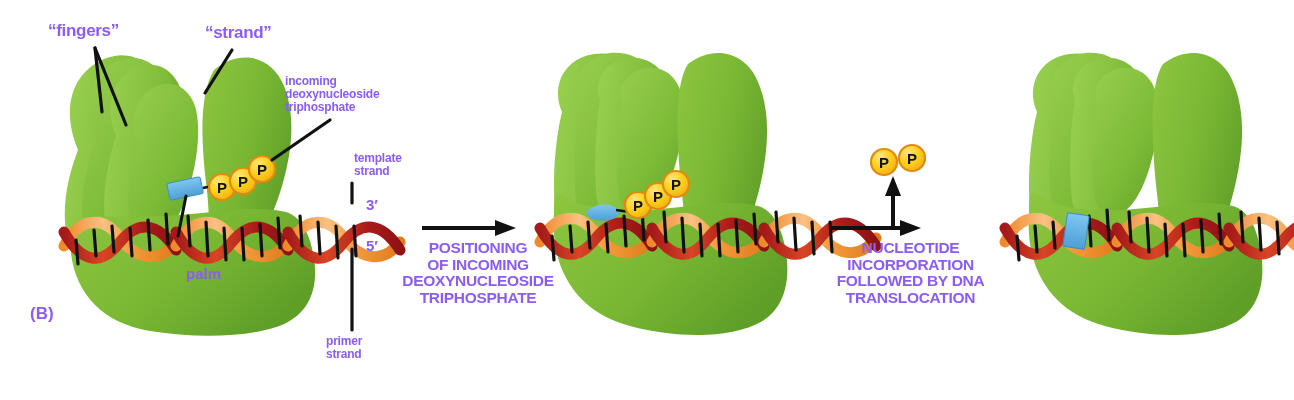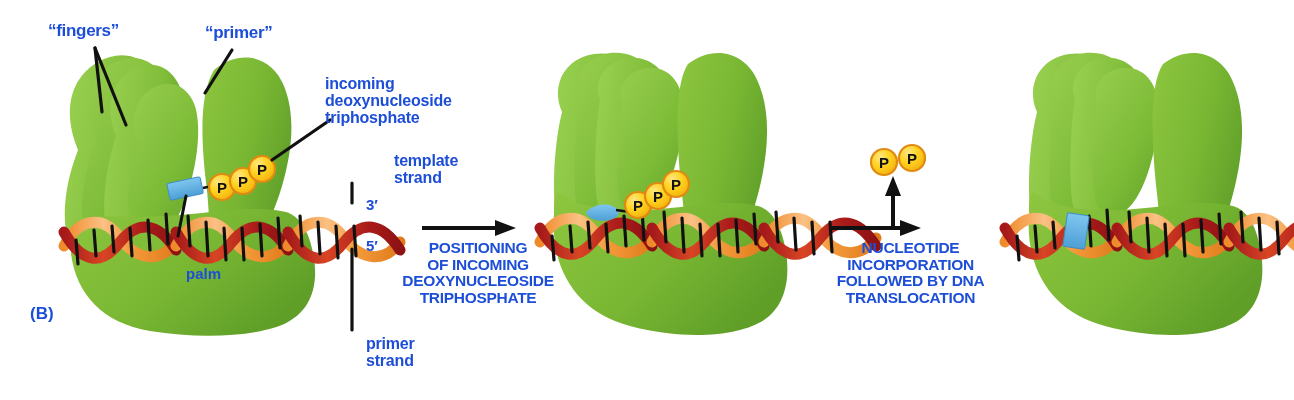--- a/index.html
+++ b/index.html
@@ -7,22 +7,22 @@
   body{
     width:1294px;height:400px;
     font-family:"Liberation Sans", sans-serif;
     color:#000;
     position:relative;
     overflow:hidden;
   }
   #stage{position:absolute;left:0;top:0;width:1294px;height:400px;}
   #stage svg{position:absolute;left:0;top:0;}
 
-  .lbl{position:absolute;font-weight:bold;color:#1d4ed8;line-height:1.07;white-space:pre-line;}
-  .lbl-sm{font-size:16px;letter-spacing:-0.2px;margin-left:40px;}
+  .lbl{position:absolute;font-weight:bold;color:#8b5cf6;line-height:1.07;white-space:pre-line;}
+  .lbl-sm{font-size:12px;letter-spacing:-0.2px;}
   .lbl-step{font-size:15.5px;letter-spacing:-0.3px;text-align:center;}
   .lbl-prime{font-size:15px;font-weight:bold;}
   .lbl-palm{font-size:15px;font-weight:bold;margin-top:8px;}
   .lbl-panel{font-size:17px;font-weight:bold;}
   .lbl-quote{font-size:17px;font-weight:bold;letter-spacing:-0.3px;}
 </style>
 </head>
 <body>
 
 <div id="stage">
@@ -294,21 +294,21 @@
         <line x1="272" y1="14" x2="274" y2="46"></line>
       </g>
 
       <rect x="60" y="6" width="22" height="34" rx="2" transform="rotate(8 71 23)" fill="url(#gBlue)" stroke="#3f8fc4" stroke-width="1"></rect>
     </g>
   </g>
 </svg>
 
   <div class="lbl lbl-quote" style="left:48px;top:22px;">“fingers”</div>
 
-  <div class="lbl lbl-quote" style="left:205px;top:24px;">“primer”</div>
+  <div class="lbl lbl-quote" style="left:205px;top:24px;">“strand”</div>
 
   <div class="lbl lbl-sm" style="left:285px;top:75px;">incoming
 deoxynucleoside
 triphosphate</div>
 
   <div class="lbl lbl-sm" style="left:354px;top:152px;">template
 strand</div>
 
   <div class="lbl lbl-prime" style="left:366px;top:197px;">3′</div>
 

